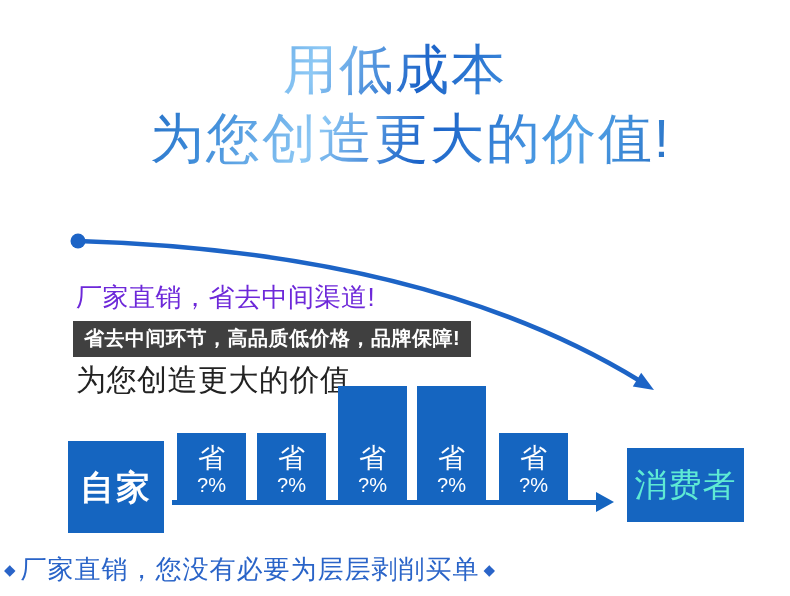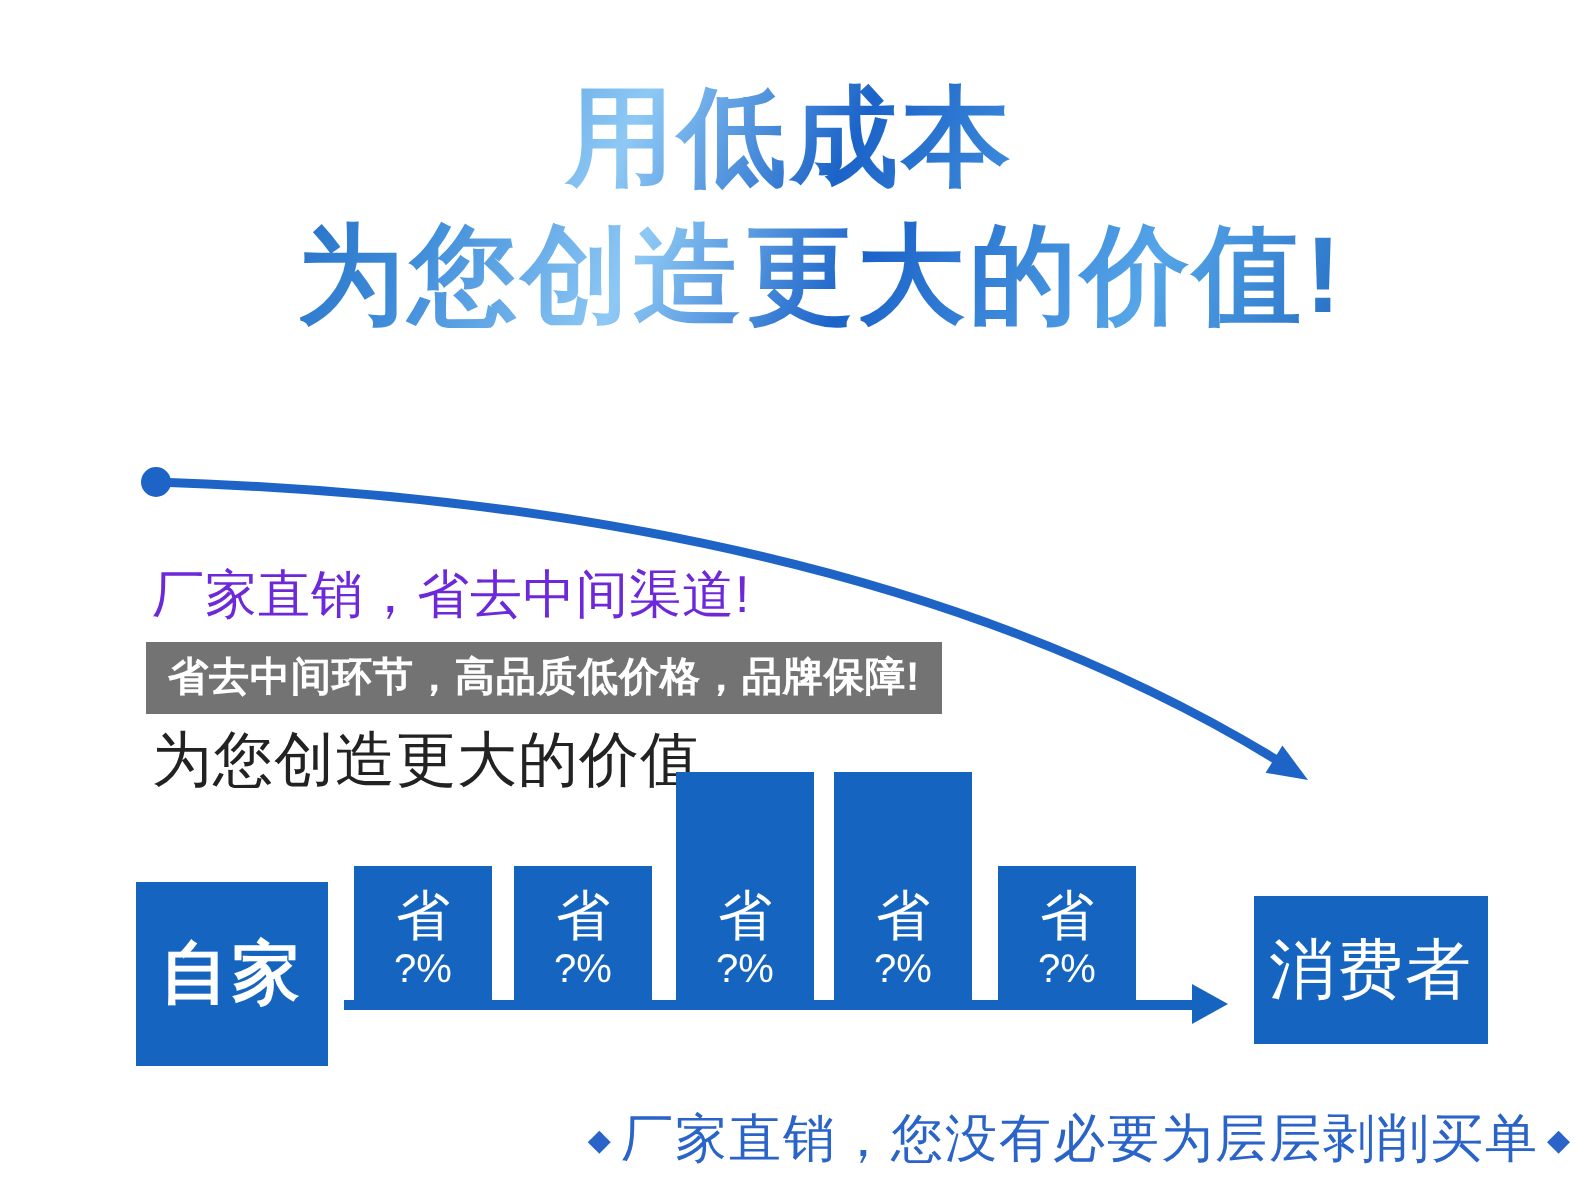--- a/index.html
+++ b/index.html
@@ -14,21 +14,21 @@
     overflow: hidden;
     margin: 0 auto;
   }
 
   
   .title-line {
     position: absolute;
     left: 0;
     width: 100%;
     text-align: center;
-    font-weight: bold;
+    font-weight: normal;
     font-size: 54px;
     letter-spacing: 2px;
     color: #1966c8; 
     background: linear-gradient(115deg,
       #0f55b4 8%, #3c8ad8 26%, #8ec9f5 40%,
       #1b63c8 54%, #55a5e8 72%, #0f55b4 92%);
     -webkit-background-clip: text;
     background-clip: text;
     -webkit-text-fill-color: transparent;
   }
@@ -48,21 +48,21 @@
     position: absolute;
     left: 76px; top: 280px;
     font-size: 26px;
     color: #6d28d9;
     letter-spacing: 0.5px;
   }
   .banner {
     position: absolute;
     left: 73px; top: 321px;
     display: inline-block;
-    background: #737373;
+    background: #404040;
     color: #ffffff;
     font-size: 20px;
     font-weight: bold;
     padding: 4px 11px 5px 11px;
     letter-spacing: 0.5px;
   }
   .subline {
     position: absolute;
     left: 76px; top: 360px;
     font-size: 30px;
@@ -117,34 +117,34 @@
     width: 0; height: 0;
     border-top: 10.5px solid transparent;
     border-bottom: 10.5px solid transparent;
     border-left: 18px solid #1565c0;
   }
   .consumer-box {
     position: absolute;
     left: 627px; top: 448px;
     width: 117px; height: 74px;
     background: #1565c0;
-    color: #ffffff;
+    color: #5eead4;
     font-size: 33px;
     letter-spacing: 1px;
     display: flex;
     align-items: center;
     justify-content: center;
   }
 
   
   .slogan {
     position: absolute;
     left: 0; top: 552px;
     width: 100%;
-    text-align: right;
+    text-align: left;
     font-size: 26px;
     color: #2a64c8;
     letter-spacing: 1px;
   }
   .slogan .diamond {
     font-size: 15px;
     vertical-align: 3px;
     padding: 0 4px;
   }
 </style>

